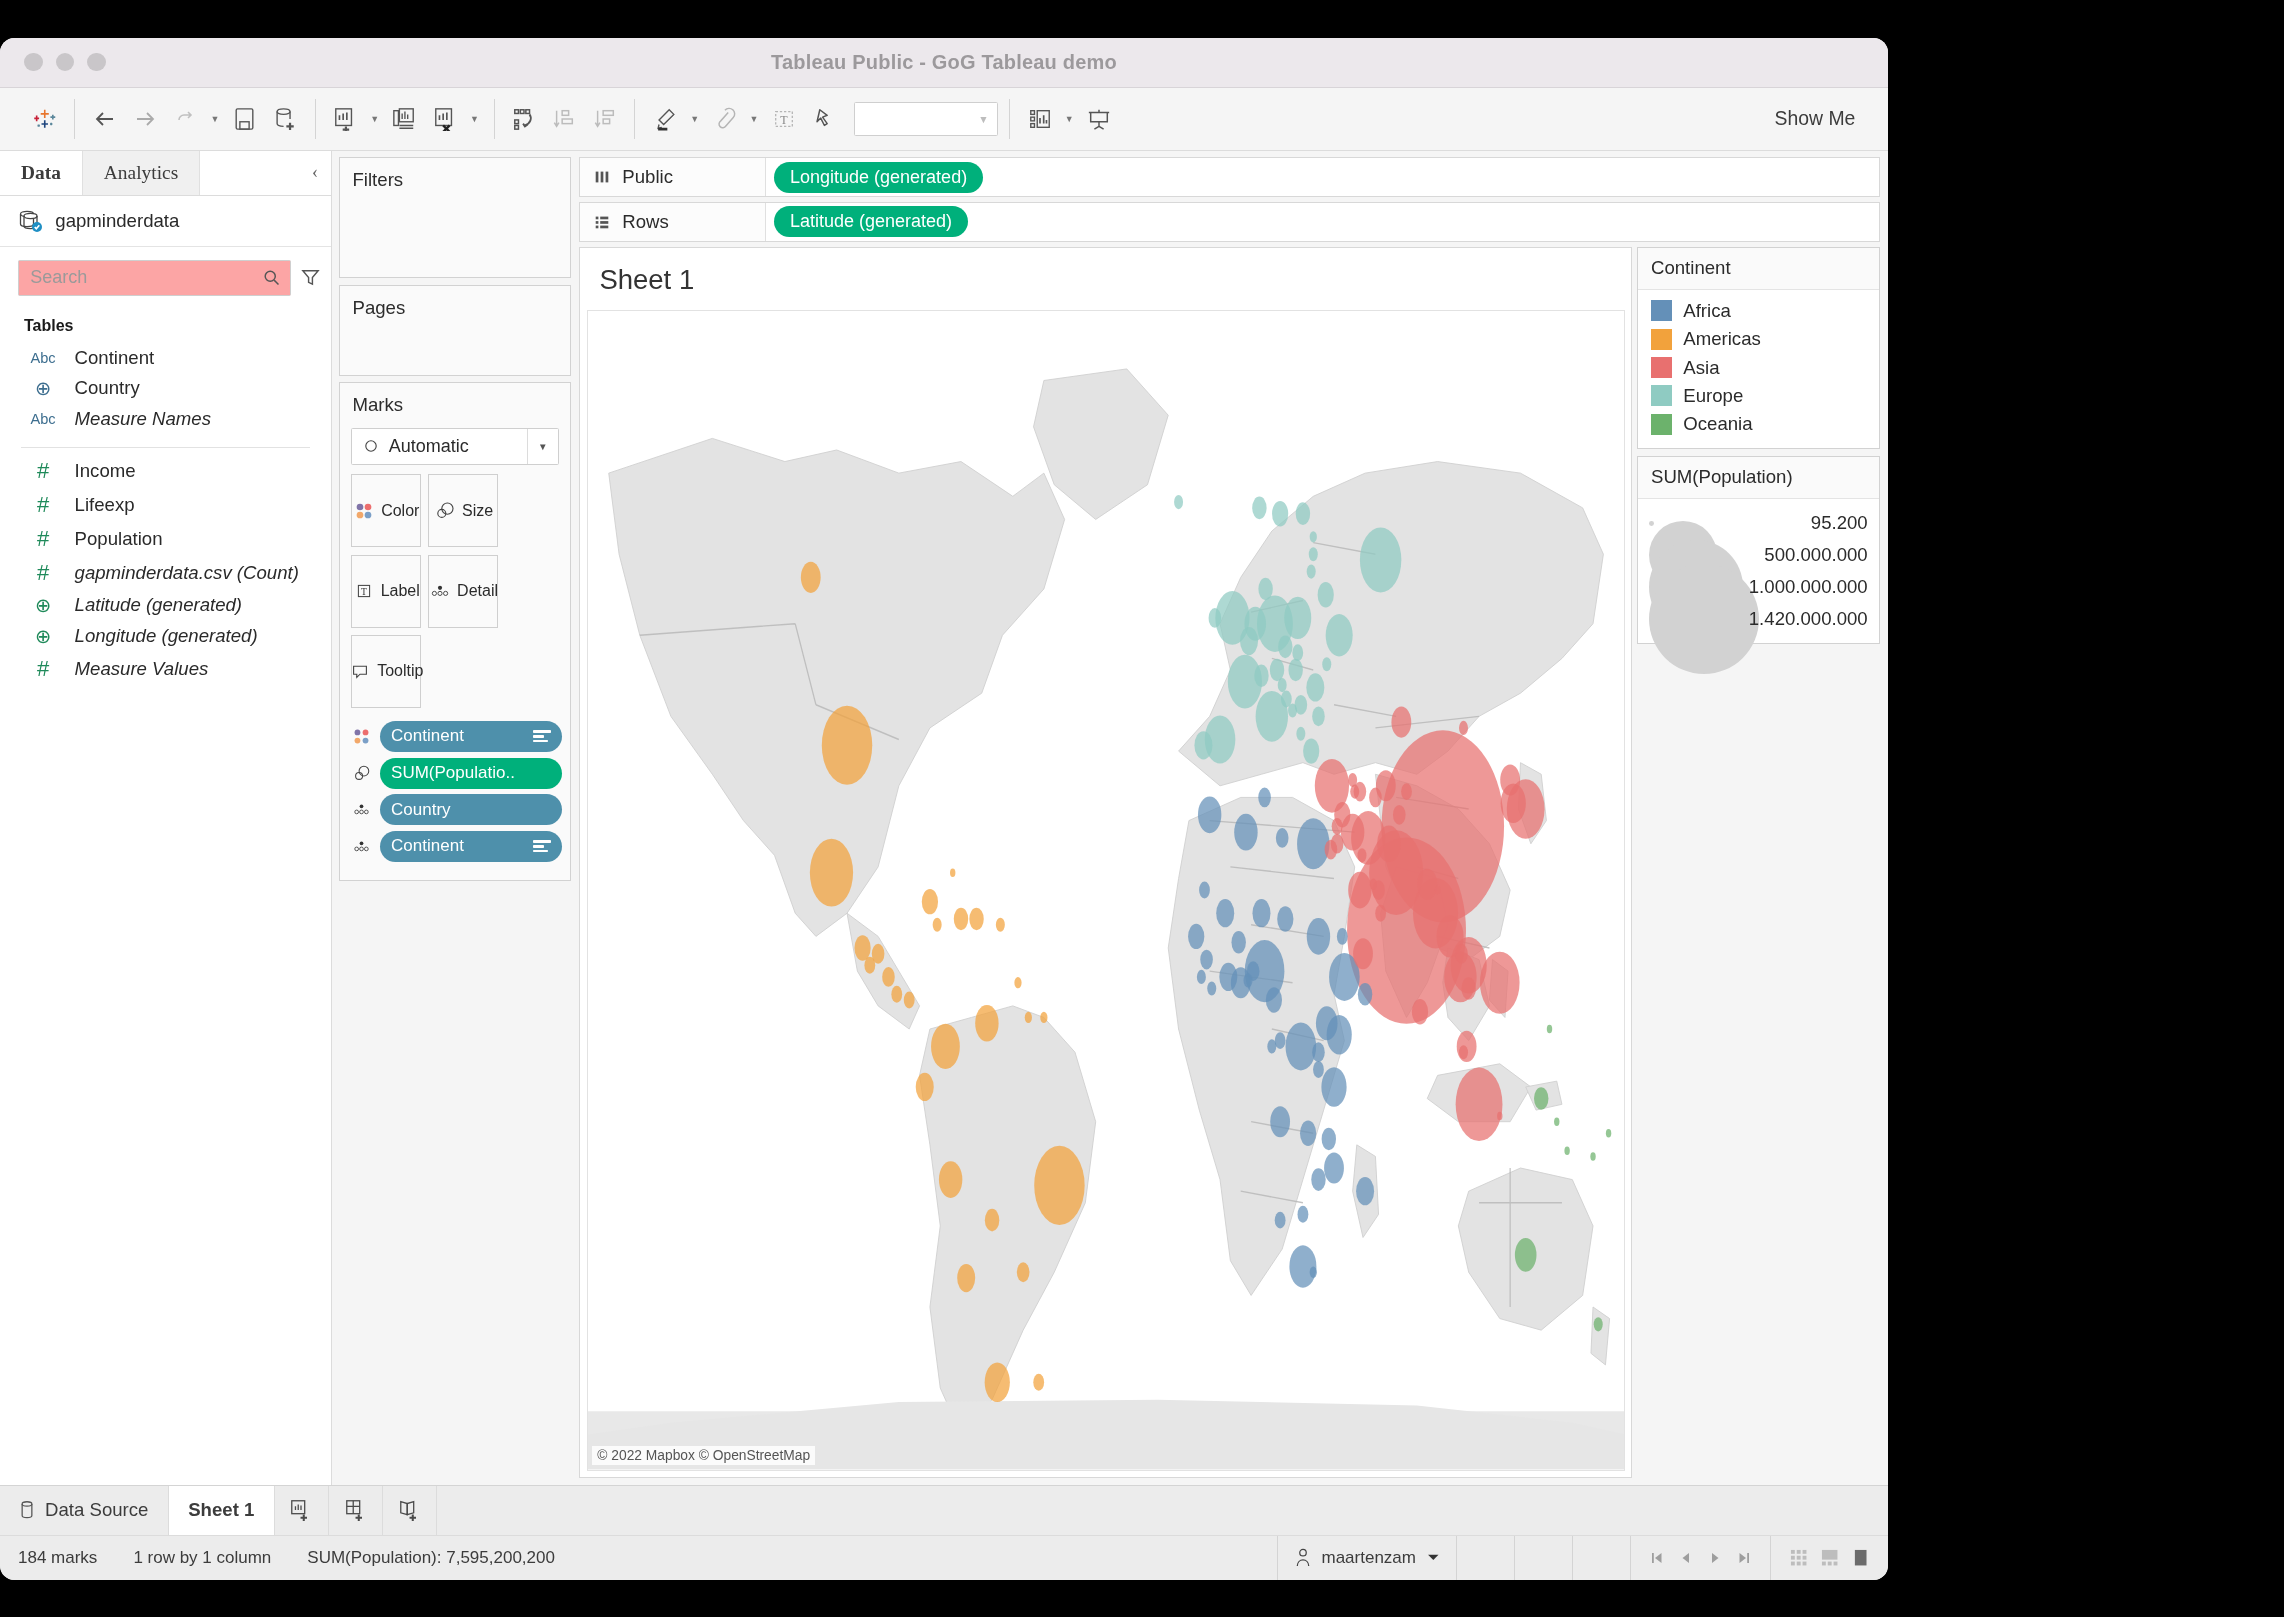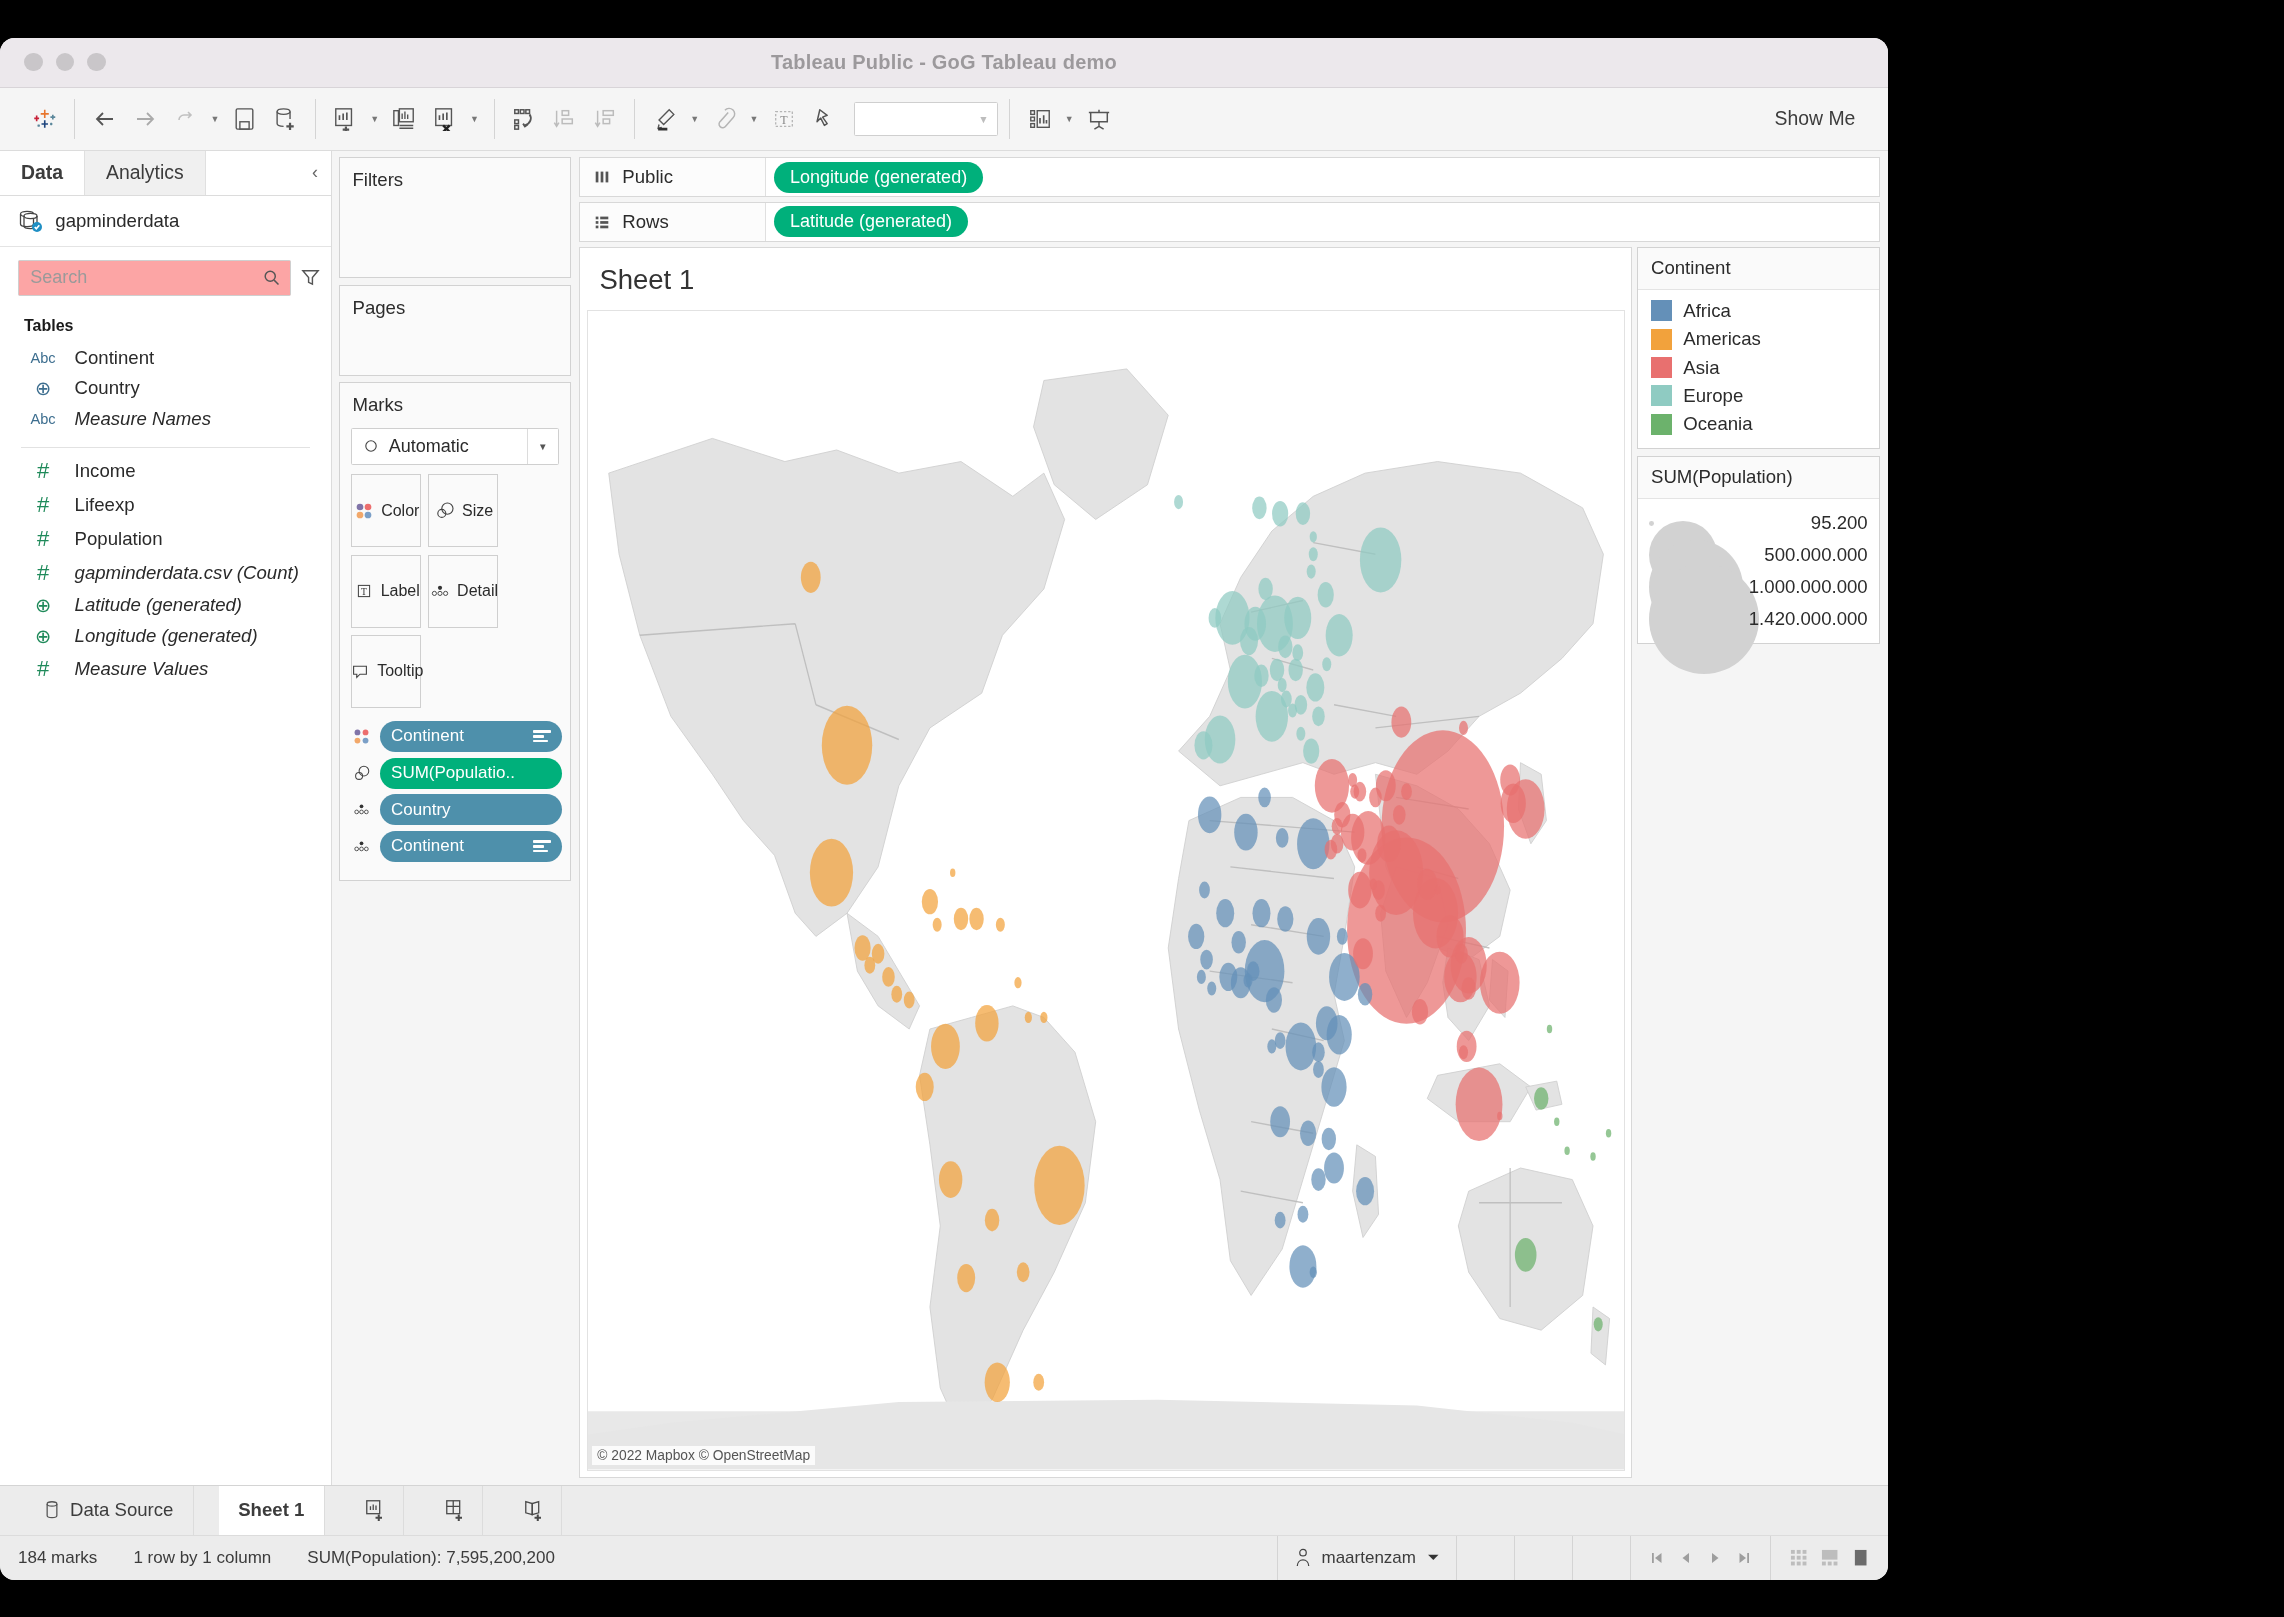--- a/index.html
+++ b/index.html
@@ -71,21 +71,21 @@
   .showme-icon i { height: 4.9px; border-radius: 0.8px; display: block; }
 
   
   .body { flex: 1; display: flex; min-height: 0; background: #f5f5f5; }
 
   
   .sidebar {
     width: 332px; flex: 0 0 332px; background: #fff;
     border-right: 0.8px solid #dcdcdc; display: flex; flex-direction: column;
   }
-  .side-tabs { display: flex; align-items: stretch; height: 45px; border-bottom: 0.8px solid #dcdcdc; }
+  .side-tabs { display: flex; align-items: stretch; height: 45px; border-bottom: 0.8px solid #dcdcdc; font-family: Liberation Serif, serif; }
   .side-tab {
     display: flex; align-items: center; padding: 0 21px; font-size: 19.4px; color: #3c3c3c;
   }
   .side-tab.active { font-weight: bold; background: #fff; }
   .side-tab.inactive { background: #f0f0f0; border-left: 0.8px solid #e0e0e0; border-right: 0.8px solid #e0e0e0; }
   .side-collapse { margin-left: auto; display: flex; align-items: center; padding: 0 13px; color: #666; font-size: 18px; }
   .ds-row {
     display: flex; align-items: center; gap: 11.3px; padding: 13px 18px;
     border-bottom: 0.8px solid #e4e4e4; font-size: 18.6px; color: #2a2a2a;
   }
@@ -178,21 +178,21 @@
   .legend-items { padding: 6.5px 0 9.7px 0; }
   .legend-item { display: flex; align-items: center; gap: 11.3px; padding: 3.2px 0 3.2px 13px; font-size: 18.6px; color: #2b2b2b; }
   .swatch { width: 21px; height: 21px; flex: 0 0 21px; }
   .size-items { padding: 8px 0 8px 0; }
   .size-row { display: flex; align-items: center; justify-content: flex-end; height: 32px; position: relative; padding-right: 11.3px; }
   .size-bubble { position: absolute; left: 11.3px; background: #d2d2d2; border-radius: 50%; }
   .size-label { font-size: 18.6px; color: #2b2b2b; position: relative; z-index: 2; }
 
   
   .tabbar { height: 50px; flex: 0 0 50px; background: #ececec; border-top: 0.8px solid #d4d4d4; display: flex; align-items: stretch; }
-  .tabitem { display: flex; align-items: center; gap: 9.7px; padding: 0 19.4px; font-size: 18.6px; color: #3c3c3c; border-right: 0.8px solid #dcdcdc; margin-left: 25px; }
+  .tabitem { display: flex; align-items: center; gap: 9.7px; padding: 0 19.4px; font-size: 18.6px; color: #3c3c3c; border-right: 0.8px solid #dcdcdc; }
   .tabitem.sheet-tab { background: #fff; font-weight: bold; }
   .tabitem.newbtn { padding: 0 14.6px; color: #4a4a4a; }
   .tabfill { flex: 1; }
   .statusbar {
     height: 45px; flex: 0 0 45px; background: #ececec; border-top: 0.8px solid #dcdcdc;
     display: flex; align-items: stretch; font-size: 17px; color: #3c3c3c;
   }
   .st-cell { display: flex; align-items: center; padding: 0 18px; }
   .st-sep { width: 0.8px; background: #d4d4d4; }
   .st-spacer { flex: 1; }

